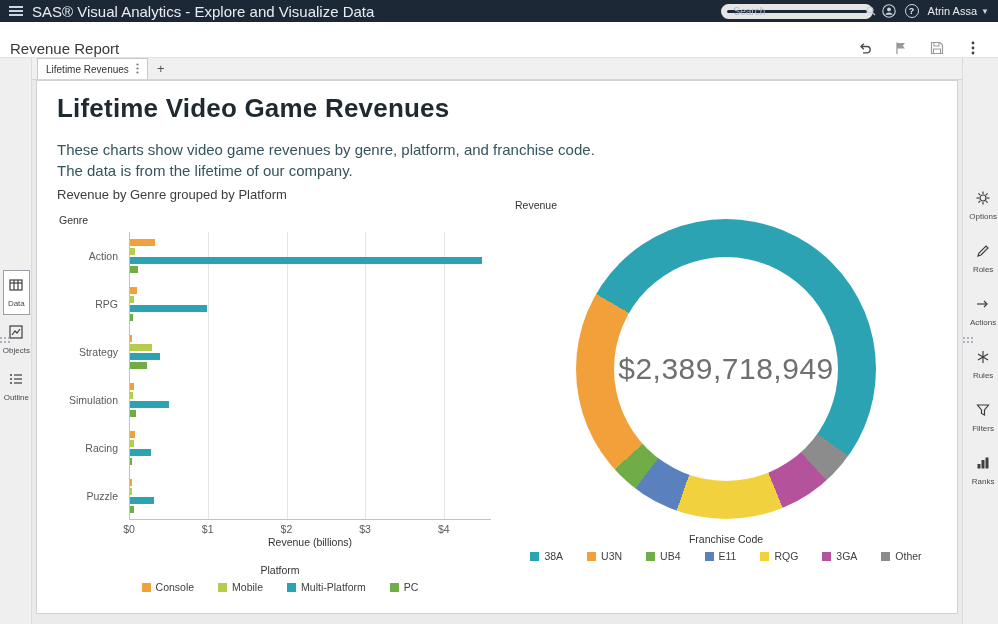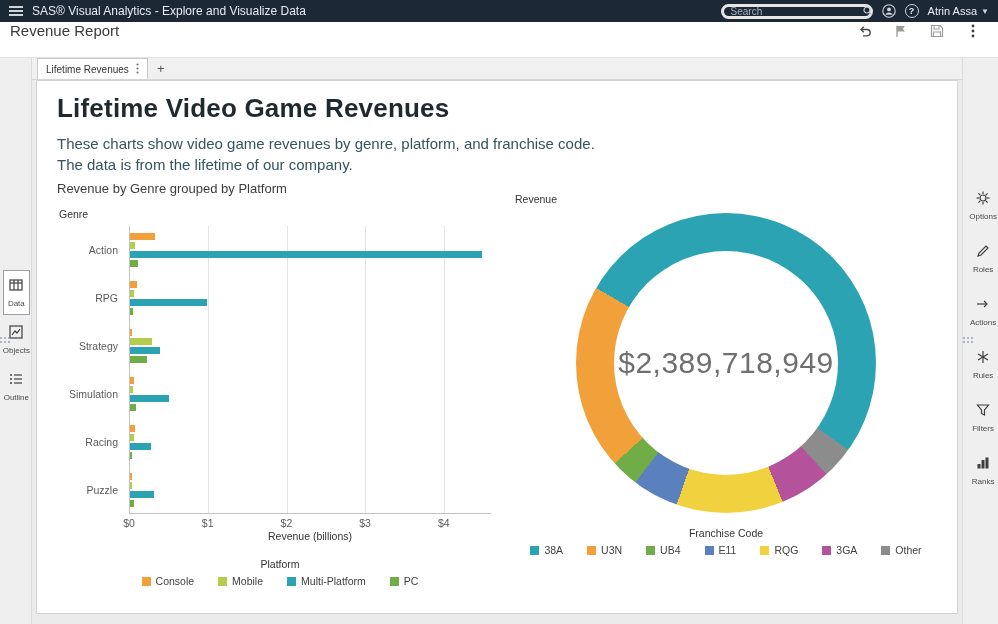--- a/index.html
+++ b/index.html
@@ -3,31 +3,31 @@
 <meta charset="utf-8">
 <style>
   *{margin:0;padding:0;box-sizing:border-box}
   html,body{font-family:"Liberation Sans",sans-serif;background:#cfcfcf}
   .app{position:relative;width:998px;height:624px;background:#ebebeb;overflow:hidden}
 
   
   .topbar{position:absolute;top:0;left:0;right:0;height:22px;background:#1d2837;display:flex;align-items:center;gap:9px;padding:0 9px;color:#fff;z-index:30}
   .hamburger{width:14px;height:10px;display:flex;flex-direction:column;justify-content:space-between;cursor:pointer}
   .hamburger i{display:block;height:2px;background:#cdd4dd}
-  .app-title{font-size:12px;color:#e8ecf2;white-space:nowrap}
+  .app-title{font-size:15px;color:#e8ecf2;white-space:nowrap}
   .topbar-spacer{flex:1}
-  .searchbox{display:flex;align-items:center;width:152px;height:15px;border:3px solid #e5e5e5;border-radius:8px;padding:0 7px;gap:0}
+  .searchbox{display:flex;align-items:center;width:152px;height:15px;border:6px solid #e5e5e5;border-radius:8px;padding:0 7px;gap:0}
   .searchbox input{flex:1;background:transparent;border:none;outline:none;color:#d8dee8;font-size:10px;font-family:"Liberation Sans",sans-serif}
   .searchbox input::placeholder{color:#aab4c2}
   .circle-btn{width:14px;height:14px;border:1px solid #cdd4dd;border-radius:50%;display:flex;align-items:center;justify-content:center;font-size:9px;font-weight:bold;color:#e8ecf2;cursor:pointer}
   .user-chip{display:flex;align-items:center;gap:4px;font-size:11px;color:#e8ecf2;cursor:pointer}
   .caret{font-size:8px;color:#cdd4dd}
 
   
-  .toolbar{position:absolute;top:22px;left:0;right:0;height:36px;background:#fff;display:flex;align-items:flex-start;padding:0 10px;border-bottom:1px solid #e2e2e2;z-index:20}
+  .toolbar{position:absolute;top:22px;left:0;right:0;height:36px;background:#fff;display:flex;align-items:flex-end;padding:0 10px;border-bottom:1px solid #e2e2e2;z-index:20}
   .report-title{font-size:15px;color:#3a3a3a}
   .toolbar-actions{margin-left:auto;display:flex;align-items:center;gap:18px;padding-right:6px}
   .icon-btn{width:18px;height:18px;display:flex;align-items:center;justify-content:center;cursor:pointer}
 
   
   .tabstrip{position:absolute;top:58px;left:32px;right:36px;height:22px;background:#f0f0f0;border-bottom:1px solid #d5d5d5;display:flex;align-items:flex-end;z-index:10}
   .tab{height:21px;background:#fff;border:1px solid #c9c9c9;border-bottom:none;display:flex;align-items:center;gap:7px;padding:0 8px;font-size:10px;color:#333;margin-left:5px;cursor:pointer}
   .add-tab{width:26px;height:21px;display:flex;align-items:center;justify-content:center;font-size:13px;color:#555;cursor:pointer}
 
   
@@ -38,21 +38,21 @@
   .grip::before{content:"";position:absolute;left:0;top:0;width:2px;height:2px;border-radius:50%;background:#97a1ad;
     box-shadow:4px 0 0 #97a1ad,8px 0 0 #97a1ad,0 4px 0 #97a1ad,4px 4px 0 #97a1ad,8px 4px 0 #97a1ad}
   .rail-item{width:92%;display:flex;flex-direction:column;align-items:center;gap:2px;padding:6px 0;margin-bottom:4px;cursor:pointer}
   .rail.right .rail-item{padding:8px 0;margin-bottom:6px}
   .rail-item .lbl{font-size:8px;color:#4a4a4a}
   .rail-item.selected{background:#fff;outline:1px solid #9aa0a6}
 
   
   .canvas{position:absolute;left:36px;top:80px;width:922px;height:534px;background:#fff;border:1px solid #d2d2d2;padding:8px 20px;overflow:hidden}
   .page-title{font-size:26px;font-weight:bold;color:#1f2930;margin-top:4px;letter-spacing:.2px}
-  .page-sub{font-size:15px;color:#35545e;line-height:1.38;margin-top:10px}
+  .page-sub{font-size:15px;color:#35545e;line-height:1.38;margin-top:16px}
   .charts{display:flex;margin-top:6px}
   .panel-left{width:446px}
   .panel-right{flex:1;display:flex;flex-direction:column;padding-left:12px}
   .chart-title{font-size:13px;color:#3d3d3d}
   .axis-label{font-size:10.5px;font-weight:normal;color:#333}
 
   
   .genre-axis-label{margin:12px 0 6px 2px}
   .bar-plot{position:relative;margin-left:72px;width:362px;height:288px;border-left:1px solid #c2c2c2;border-bottom:1px solid #c2c2c2}
   .gridline{position:absolute;top:0;bottom:0;width:1px;background:#e4e4e4}

